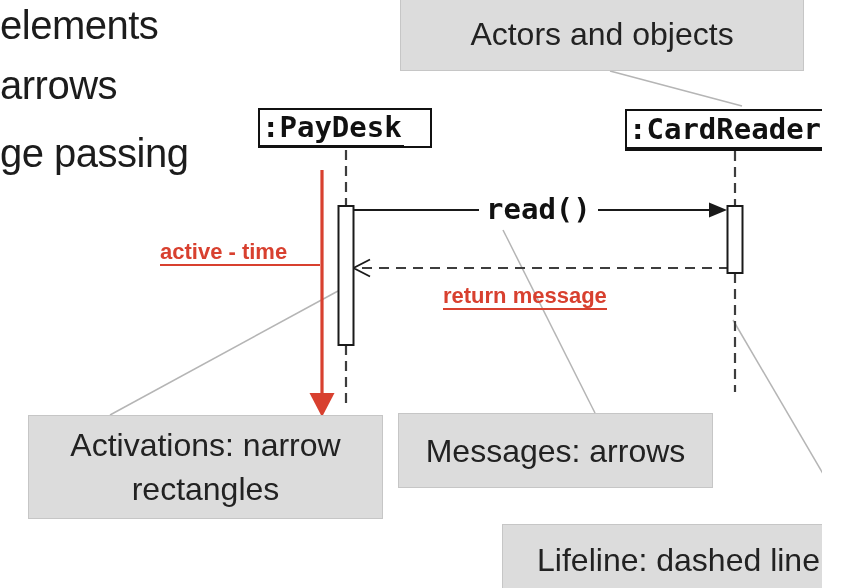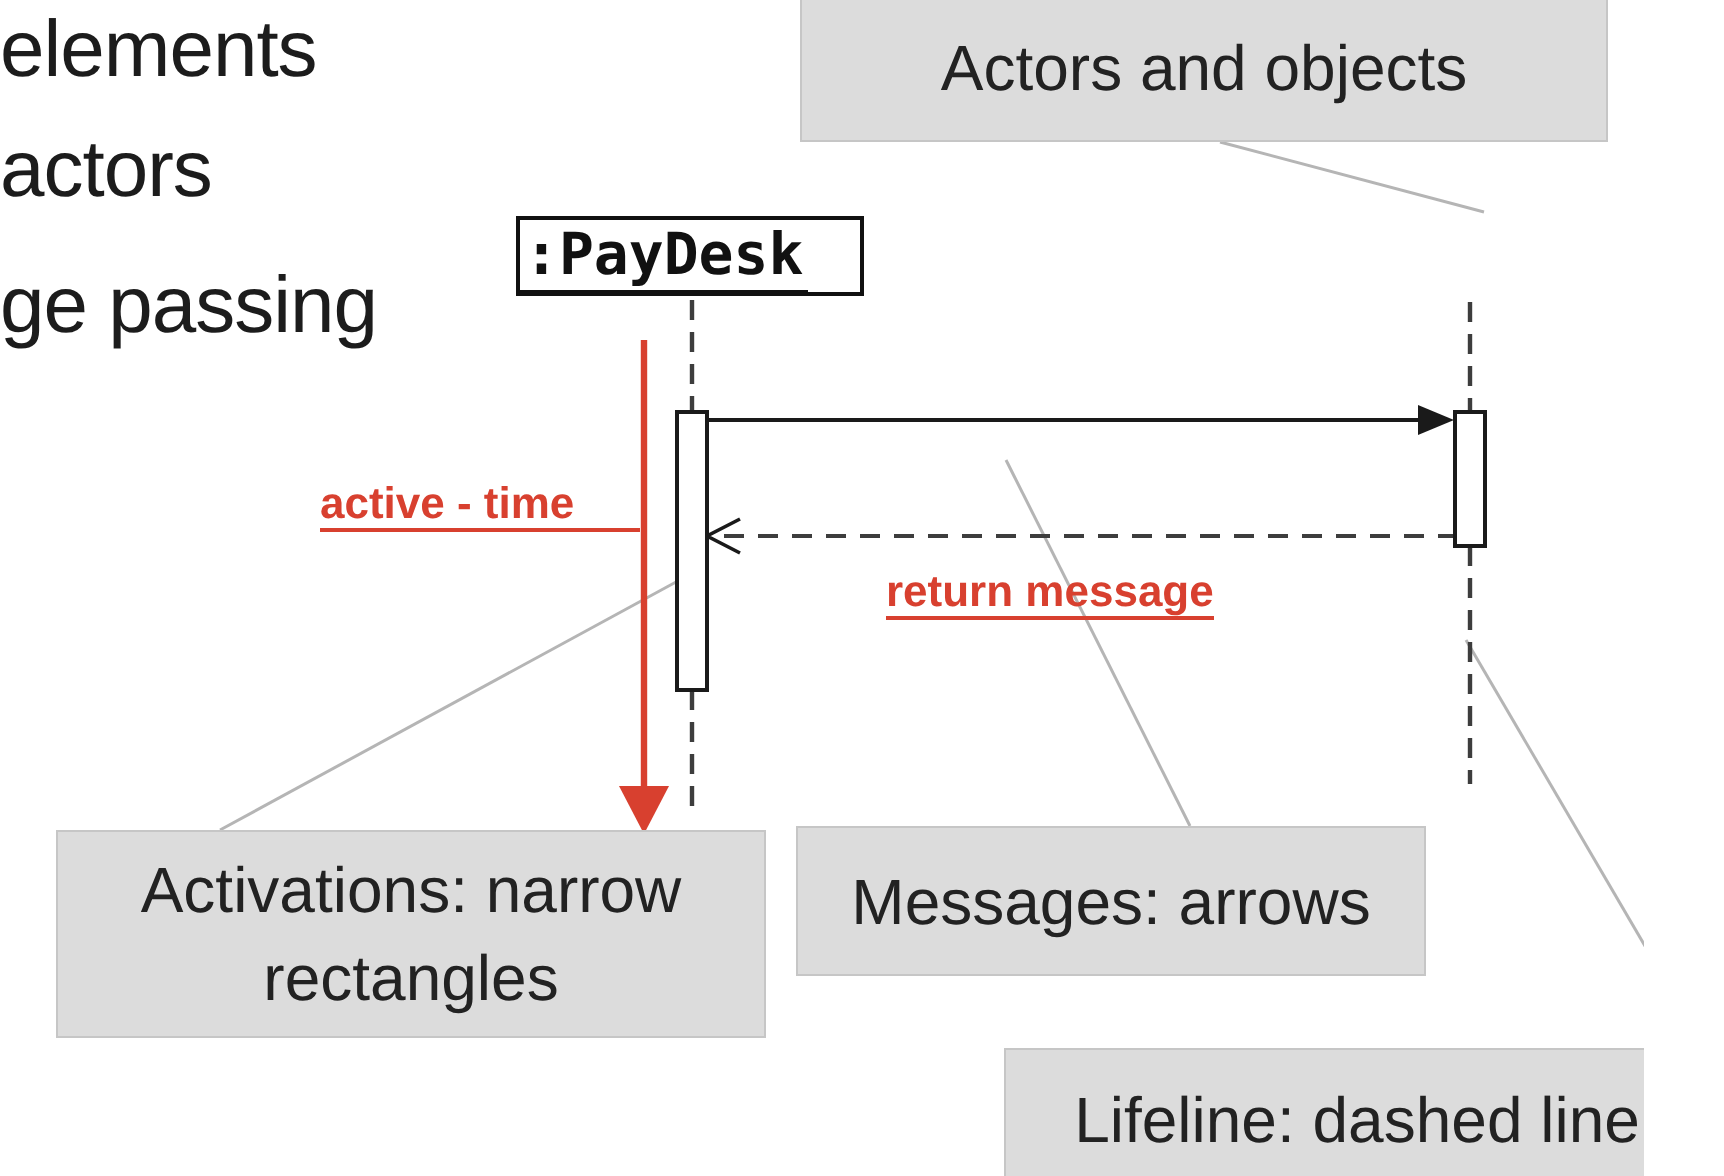--- a/index.html
+++ b/index.html
@@ -104,29 +104,33 @@
     <polyline points="370,259.5 353.5,268 370,276.5" fill="none" stroke="#1a1a1a" stroke-width="1.8"></polyline>
 
     <rect x="338.5" y="206" width="15" height="139" fill="#ffffff" stroke="#1a1a1a" stroke-width="2"></rect>
     <rect x="727.5" y="206" width="15" height="67" fill="#ffffff" stroke="#1a1a1a" stroke-width="2"></rect>
 
     <line x1="322" y1="170" x2="322" y2="396" stroke="#d8402f" stroke-width="3.2"></line>
     <polygon points="322,417 309.5,393 334.5,393" fill="#d8402f"></polygon>
   </svg>
 
   <div class="slide-frag layer2" style="top:2px;">elements</div>
-  <div class="slide-frag layer2" style="top:62px;">actors</div>
+  <div class="slide-frag layer2" style="top:62px;">arrows</div>
   <div class="slide-frag layer2" style="top:130px;">ge passing</div>
 
   <div class="callout layer2" style="left:400px;top:-12px;width:404px;height:83px;padding-top:8px;">Actors and objects</div>
 
   <div class="uml-object layer2" style="left:258px;top:108px;width:174px;height:40px;">
     <span class="uml-name">:PayDesk</span>
   </div>
+  <div class="uml-object layer2" style="left:625px;top:109px;width:220px;height:42px;">
+    <span class="uml-name">:CardReader</span>
+  </div>
 
+  <div class="msg-label layer3" style="left:479px;top:192px;">read()</div>
 
   <div class="red-note layer3" id="note-active" style="left:160px;top:240px;width:160px;">active - time</div>
   <div class="red-note layer3" style="left:443px;top:284px;">return message</div>
 
   <div class="callout layer2" style="left:398px;top:413px;width:315px;height:75px;">Messages: arrows</div>
   <div class="callout layer2" style="left:28px;top:415px;width:355px;height:104px;padding:4px 18px;">Activations: narrow rectangles</div>
   <div class="callout layer2" style="left:502px;top:508px;width:353px;height:72px;margin-top:16px;">Lifeline: dashed line</div>
 
 </div>
 

